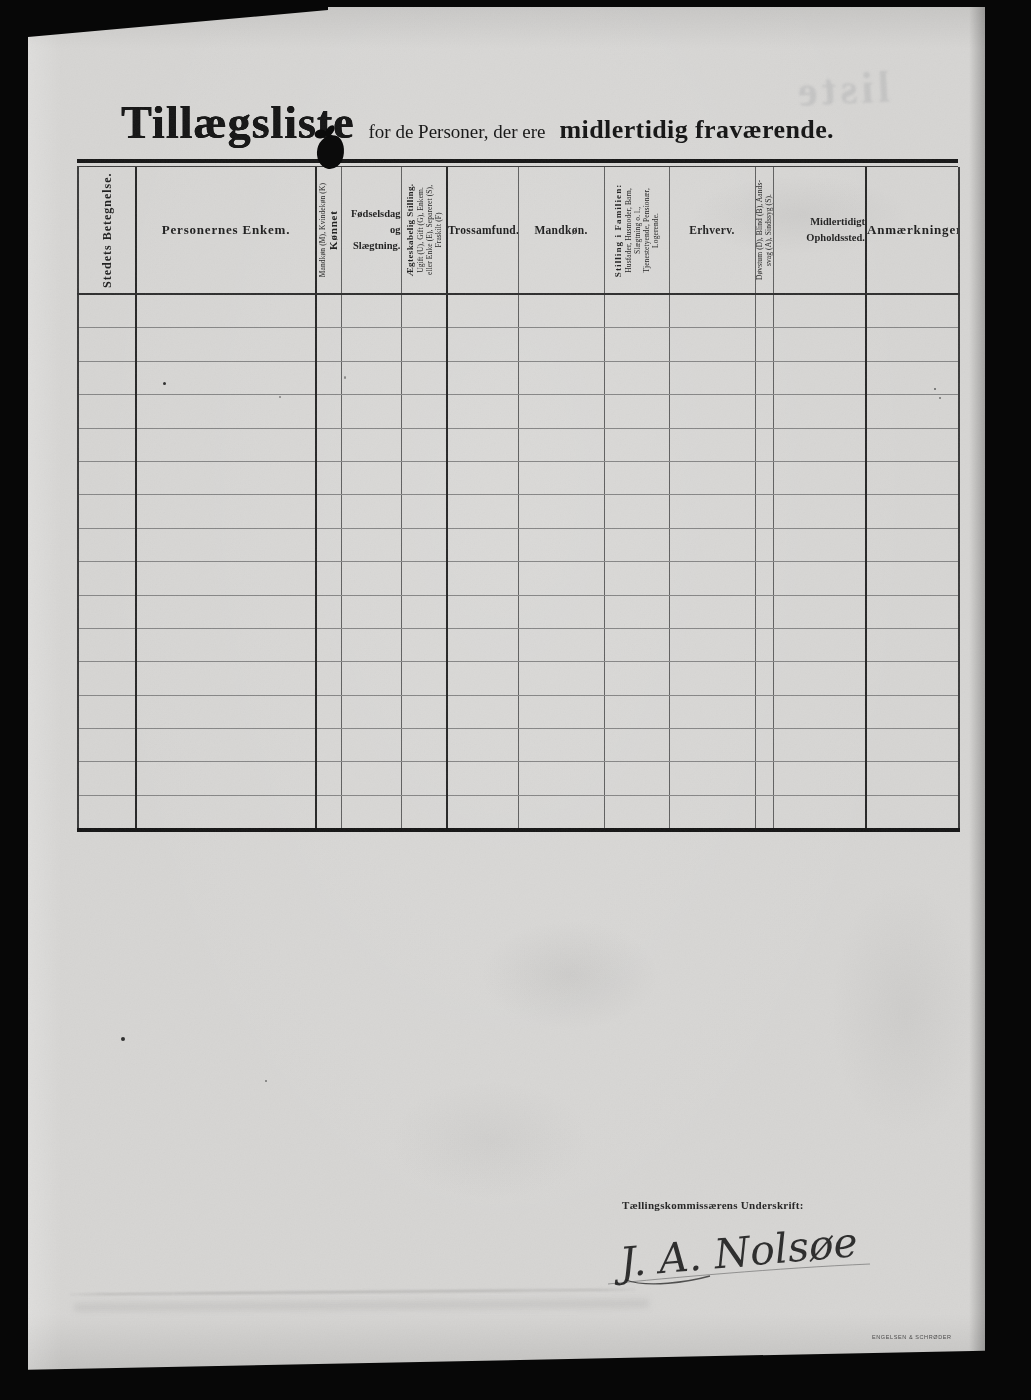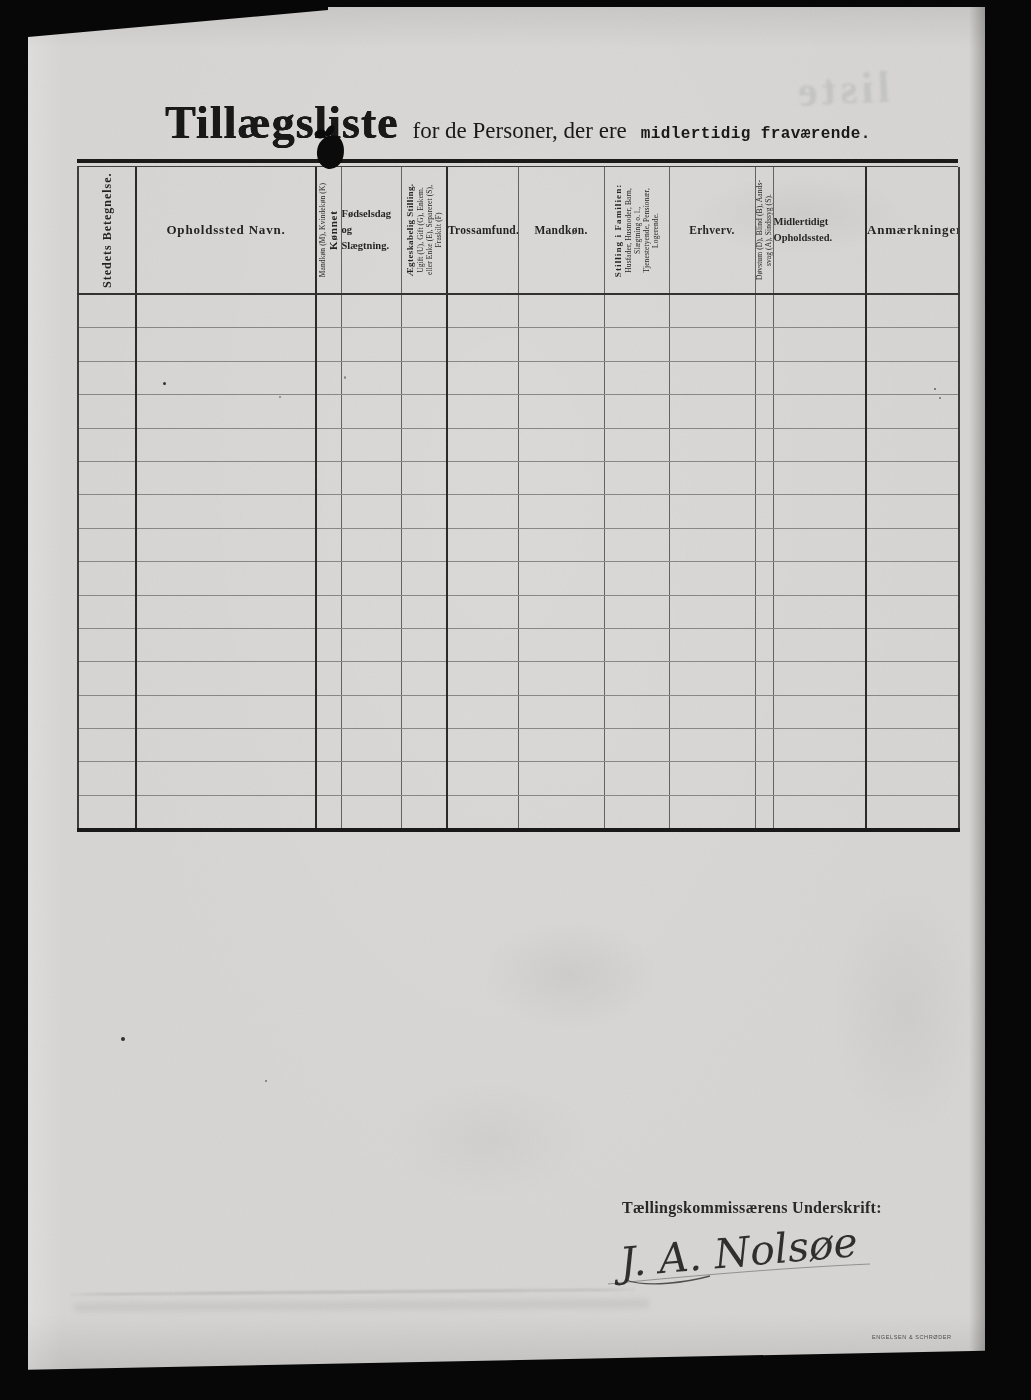--- a/index.html
+++ b/index.html
@@ -18,23 +18,23 @@
              clip-path:polygon(0 0,100% 0,100% 10%,0 100%);}
   .wedge-bottom{position:absolute;left:28px;top:1344px;width:957px;height:56px;background:#070707;
                 clip-path:polygon(0 46%,100% 12%,100% 100%,0 100%);}
   
   .ghost{position:absolute;left:794px;top:64px;font-size:44px;font-weight:bold;color:#c0c0c0;
          transform:scaleX(-1) rotate(3deg);filter:blur(1.3px);opacity:.8;letter-spacing:4px;}
   
   .title{position:absolute;left:121px;top:96px;display:flex;align-items:baseline;gap:14px;
          white-space:nowrap;color:#141414;}
   .t-main{font-size:46px;font-weight:bold;letter-spacing:1px;
-          text-shadow:.5px 0 0 #141414,0 .4px 0 #141414;margin-left:44px;}
-  .t-mid{font-size:23px;}
-  .t-bold{font-size:16px;font-weight:bold;letter-spacing:.4px;font-family:Liberation Mono, monospace;}
+          text-shadow:.5px 0 0 #141414,0 .4px 0 #141414;}
+  .t-mid{font-size:19px;}
+  .t-bold{font-size:26px;font-weight:bold;letter-spacing:.4px;}
   
   .rule-thick{position:absolute;left:77px;top:159px;width:881px;height:4px;background:#161616;}
   .rule-thin{position:absolute;left:77px;top:166px;width:881px;height:1px;background:#3c3c3c;}
   
   .blot{position:absolute;left:317px;top:135px;width:27px;height:34px;background:#0b0b0b;z-index:6;
         border-radius:54% 46% 48% 52%/48% 55% 45% 52%;transform:rotate(12deg);}
   .blot::before{content:"";position:absolute;left:-6px;top:-3px;width:12px;height:9px;background:#0b0b0b;
         border-radius:50%;transform:rotate(-20deg);}
   .blot::after{content:"";position:absolute;left:5px;top:-10px;width:7px;height:13px;background:#0b0b0b;
         border-radius:50%;transform:rotate(22deg);}
@@ -45,30 +45,30 @@
              border-bottom:4px solid #141414;}
   th,td{padding:0;border-right:1px solid #606060;}
   th.thick,td.thick{border-right:2px solid #262626;}
   thead th{height:126px;border-bottom:2px solid #2e2e2e;vertical-align:middle;
            font-weight:bold;color:#1e1e1e;overflow:hidden;}
   tbody td{height:32.4px;border-bottom:1px solid #868686;}
   tbody tr:last-child td{border-bottom:none;}
   
   .h-label{font-size:13px;letter-spacing:.8px;display:block;text-align:center;}
   .h-med{font-size:11.5px;letter-spacing:.3px;display:block;text-align:center;}
-  .h-small{font-size:10.5px;line-height:1.55;display:block;text-align:left;}
+  .h-small{font-size:10.5px;line-height:1.55;display:block;text-align:right;}
   .vwrap{display:flex;align-items:center;justify-content:center;height:126px;}
   .vblock{transform:rotate(-90deg);white-space:nowrap;text-align:center;line-height:1.2;}
   .v-title{font-size:11px;font-weight:bold;letter-spacing:.8px;display:block;}
   .v-title-sm{font-size:9px;font-weight:bold;letter-spacing:.4px;display:block;}
   .sp{letter-spacing:1.1px;}
   .v-sub{font-size:7.5px;font-weight:normal;letter-spacing:.1px;display:block;}
   .v-med{font-size:12px;font-weight:bold;letter-spacing:1px;display:block;}
   
-  .sig-label{position:absolute;left:622px;top:1199px;font-size:16px;font-weight:bold;
+  .sig-label{position:absolute;left:622px;top:1199px;font-size:11px;font-weight:bold;
              letter-spacing:.3px;color:#242424;}
   .sig-svg{position:absolute;left:598px;top:1206px;}
   .pmark{position:absolute;left:872px;top:1334px;font-family:"Liberation Sans",sans-serif;
          font-size:5.5px;letter-spacing:.6px;color:#2f2f2f;opacity:.85;}
   
   .speck{position:absolute;border-radius:50%;background:#2c2c2c;}
   .sp1{left:163px;top:382px;width:3px;height:3px;}
   .sp2{left:934px;top:388px;width:2px;height:2px;opacity:.7;}
   .sp3{left:939px;top:397px;width:2px;height:2px;opacity:.6;}
   .sp4{left:121px;top:1037px;width:4px;height:4px;}
@@ -127,21 +127,21 @@
       <thead>
         <tr>
           <th class="thick">
             <div class="vwrap">
                 <div class="vblock">
               <span class="v-med">Stedets Betegnelse.</span>
             </div>
               </div>
           </th>
           <th class="thick">
-            <span class="h-label">Opholdssted Navn.</span>
+            <span class="h-label">Personernes Enkem.</span>
           </th>
           <th>
             <div class="vwrap">
                 <div class="vblock">
               <span class="v-sub">Mandkøn (M), Kvindekøn (K)</span>
               <span class="v-title">Kønnet</span>
             </div>
               </div>
           </th>
           <th>

